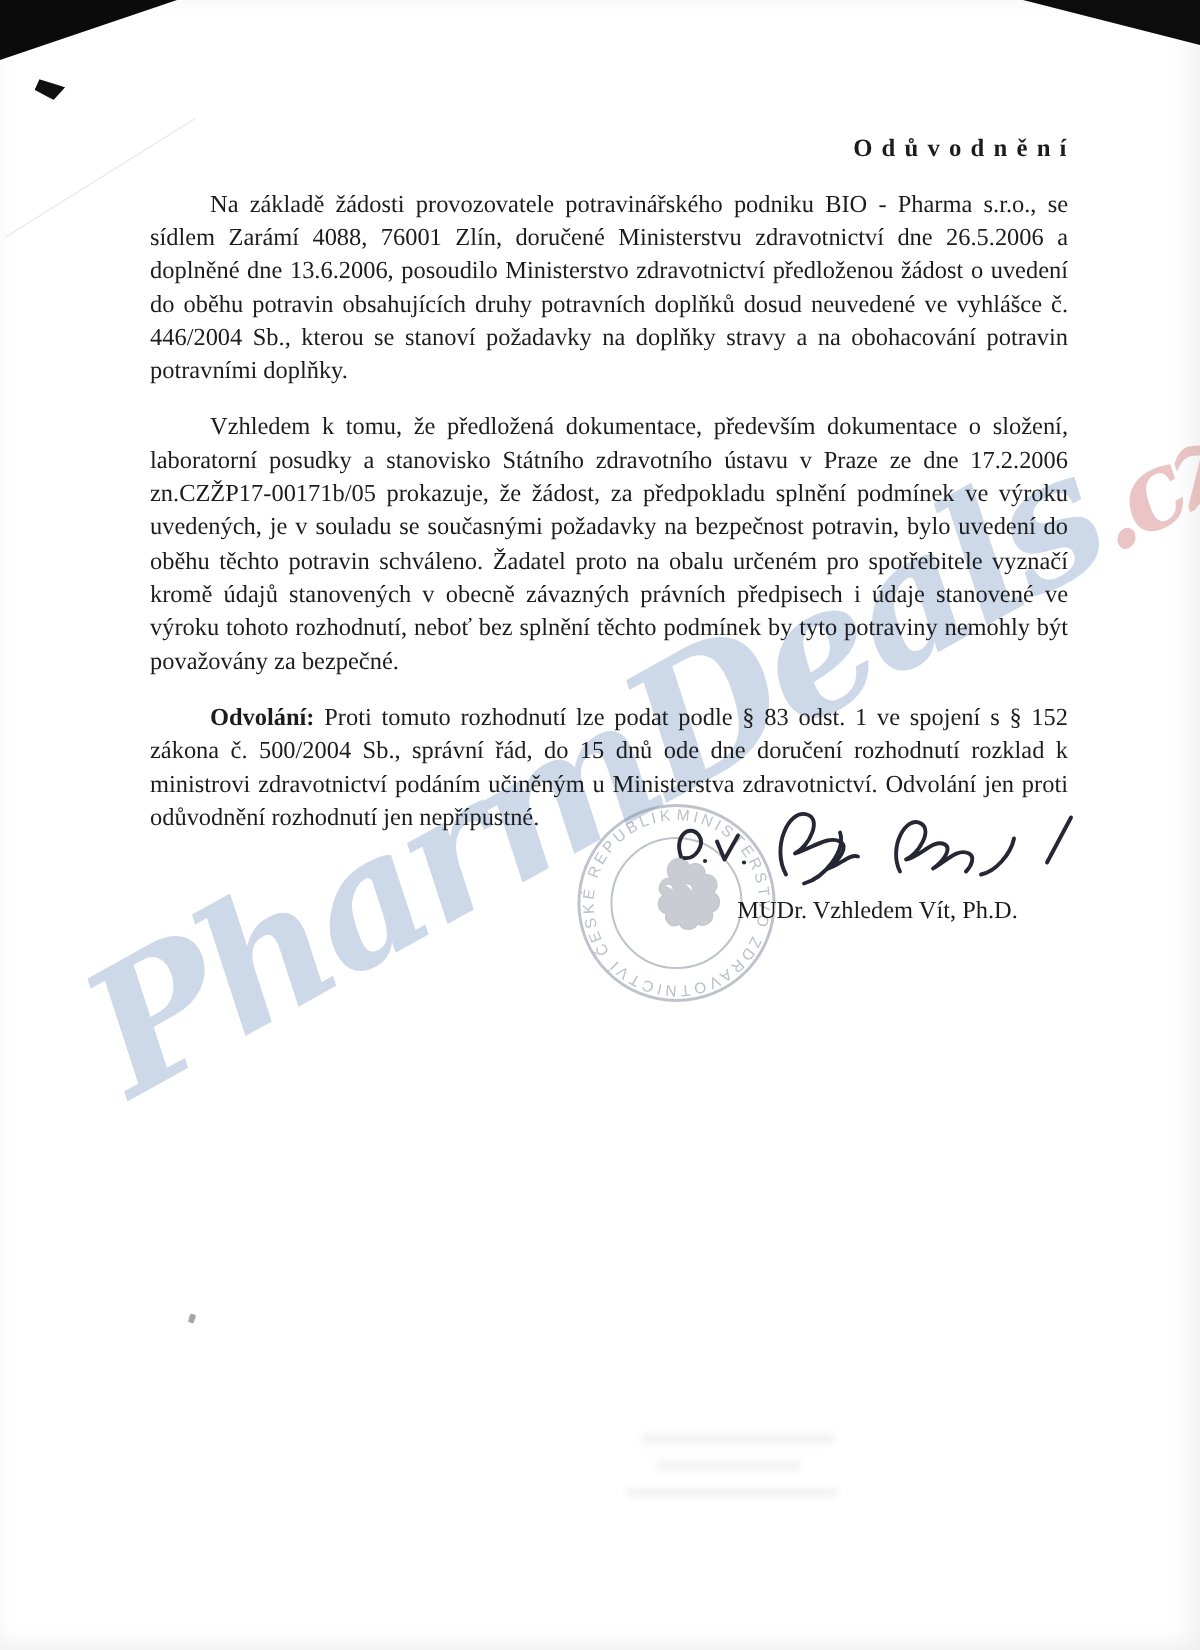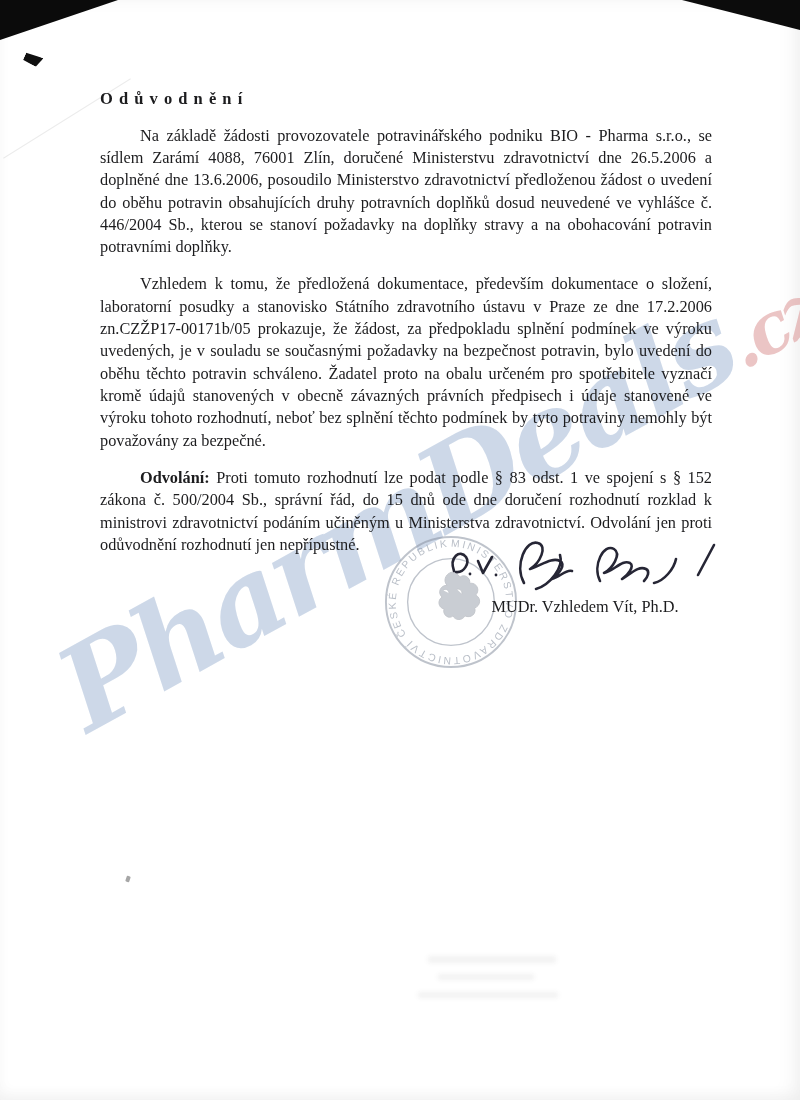--- a/index.html
+++ b/index.html
@@ -65,21 +65,21 @@
     text-shadow:0 0 1px rgba(255,255,255,0.8);}
   .watermark .wm-suffix{color:#d98c8c;font-size:70px;}
   
   .content{
     position:absolute;left:100px;top:88px;width:612px;
     z-index:2;
     font-size:16.3px;line-height:1.37;
     text-align:justify;
   }
   .doc-title{
-    text-align:left;font-weight:bold;font-size:16.5px;
+    text-align:right;font-weight:bold;font-size:16.5px;
     letter-spacing:1px;margin:0 0 14px 0;
   }
   .para{margin:0 0 15px 0;text-indent:40px;}
   .para b{font-weight:bold;}
   
   .sign-area{position:absolute;left:370px;top:525px;width:360px;height:130px;z-index:3;}
   .stamp{
     position:absolute;left:12px;top:8px;width:138px;height:138px;
     opacity:0.55;z-index:1;
   }

